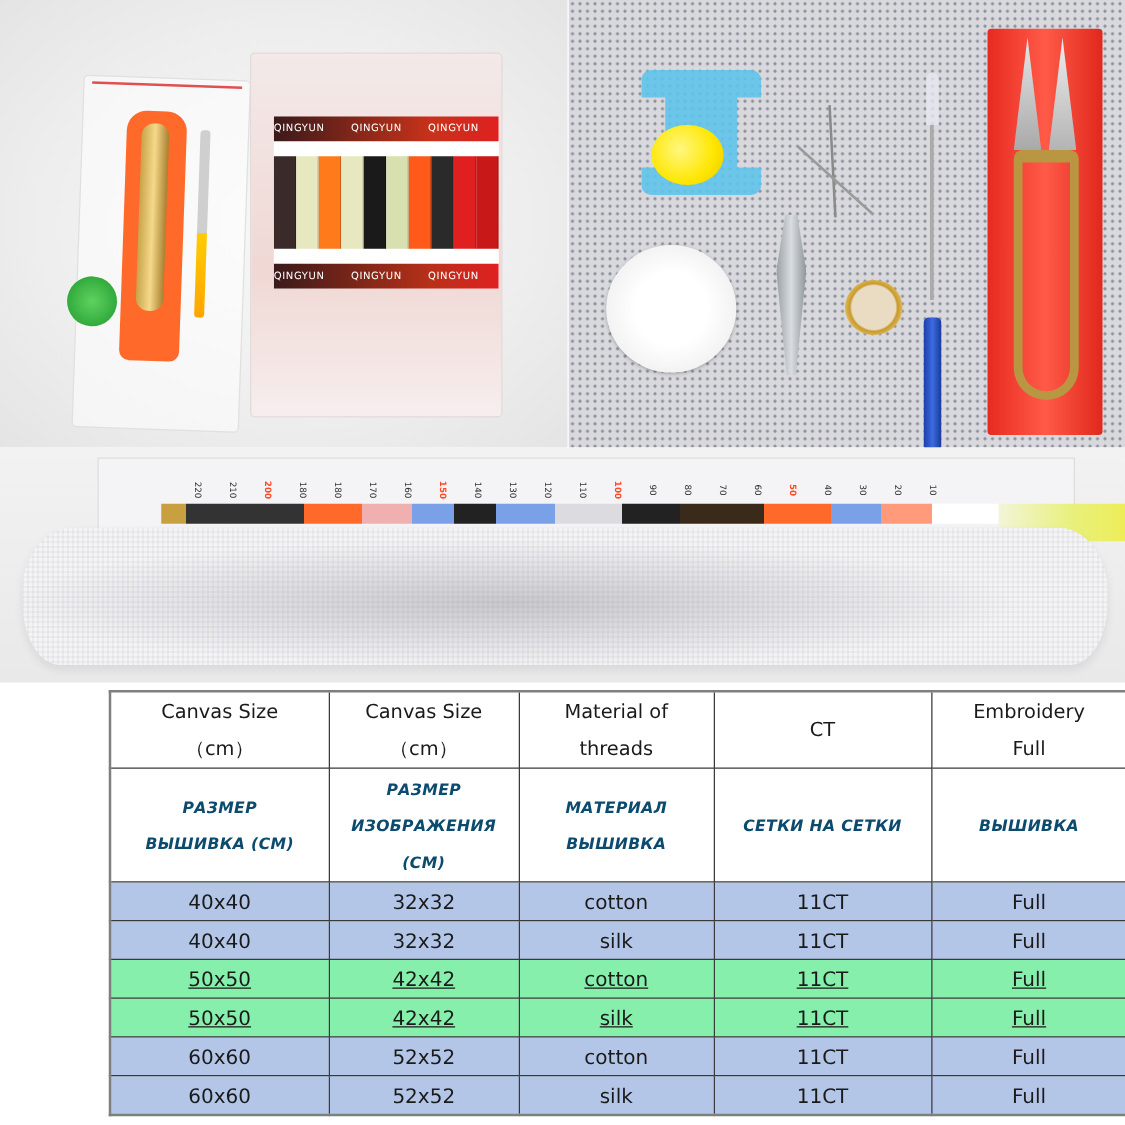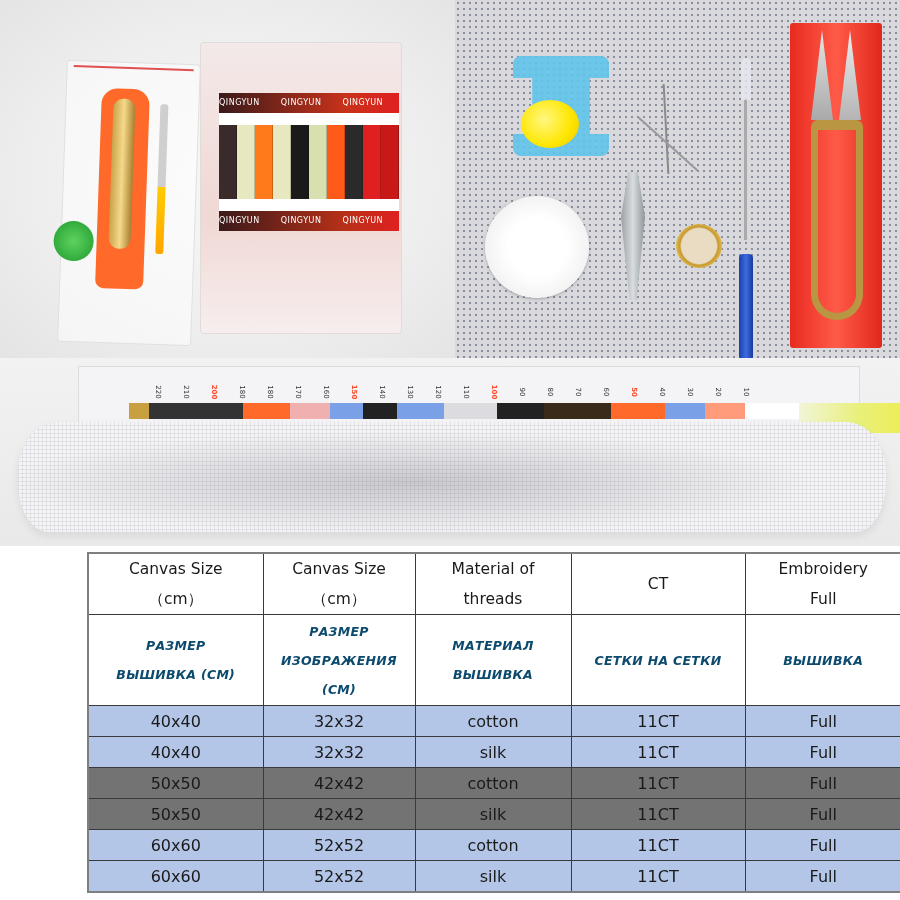--- a/index.html
+++ b/index.html
@@ -2,21 +2,21 @@
 <html><head>
 <meta charset="utf-8">
 <style>
   html, body { margin:0; padding:0; }
   body { width:900px; height:900px; background:#ffffff; position:relative; overflow:hidden;
          font-family:"DejaVu Sans", sans-serif; }
 
   
   .photo { position:absolute; overflow:hidden; }
   #photo-packs { left:0; top:0; width:454px; height:358px;
-    background: radial-gradient(ellipse at 50% 50%, #f7f7f7 0%, #eeeeee 60%, #e4e4e4 100%); padding-left: 11px; }
+    background: radial-gradient(ellipse at 50% 50%, #f7f7f7 0%, #eeeeee 60%, #e4e4e4 100%); }
   #photo-tools { left:455px; top:0; width:445px; height:358px;
     background-color:#d9d9dd;
     background-image: radial-gradient(circle, #8a8f9c 1.1px, transparent 1.3px);
     background-size:6px 6px; }
   #photo-canvas { left:0; top:358px; width:900px; height:188px;
     background: linear-gradient(#f2f2f2, #e9e9e9); }
 
   
   .bag { position:absolute; border-radius:4px; }
   #tool-bag { left:62px; top:62px; width:132px; height:280px;
@@ -89,21 +89,21 @@
   
   #spec-table { position:absolute; left:43px; top:552px; width:814px; border-collapse:collapse;
     table-layout:fixed; border:2px solid #7f7f7f;margin-left:44px; }
   #spec-table td, #spec-table th { border:1px solid #3a3a3a; text-align:center; padding:0; font-weight:normal;
     font-family:"DejaVu Sans", sans-serif; color:#1a1a1a; }
   #spec-table .hdr th { height:59px; font-size:15.5px; line-height:30px; }
   #spec-table .ru td { height:90px; color:#0c4a6e; font-weight:bold; font-style:italic;
     font-size:12.5px; line-height:29px; letter-spacing:0.3px; }
   #spec-table tbody tr.data td { height:30px; font-size:16px; }
   #spec-table tbody tr.blue td { background:#b4c6e7; }
-  #spec-table tbody tr.white td { background:#737373; }
+  #spec-table tbody tr.white td { background:#86efac;text-decoration:underline; }
 </style>
 </head>
 <body>
 
 <div class="photo" id="photo-packs">
   <div class="bag" id="tool-bag">
     <div class="zip"></div>
     <div id="orange-case">
         <div class="blade"></div>
       </div>

